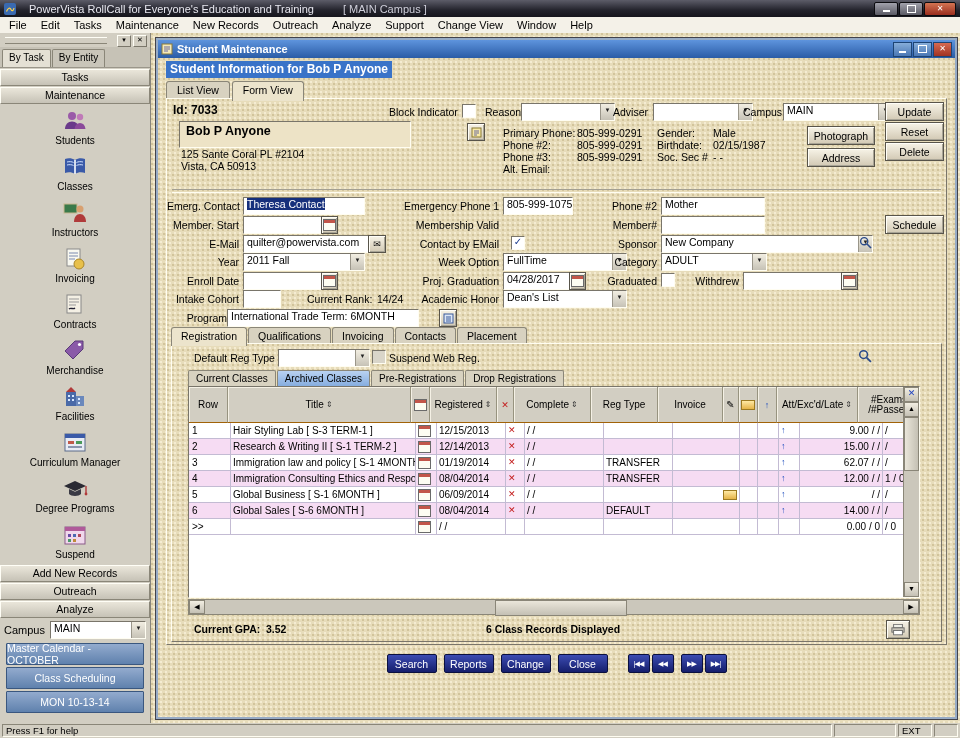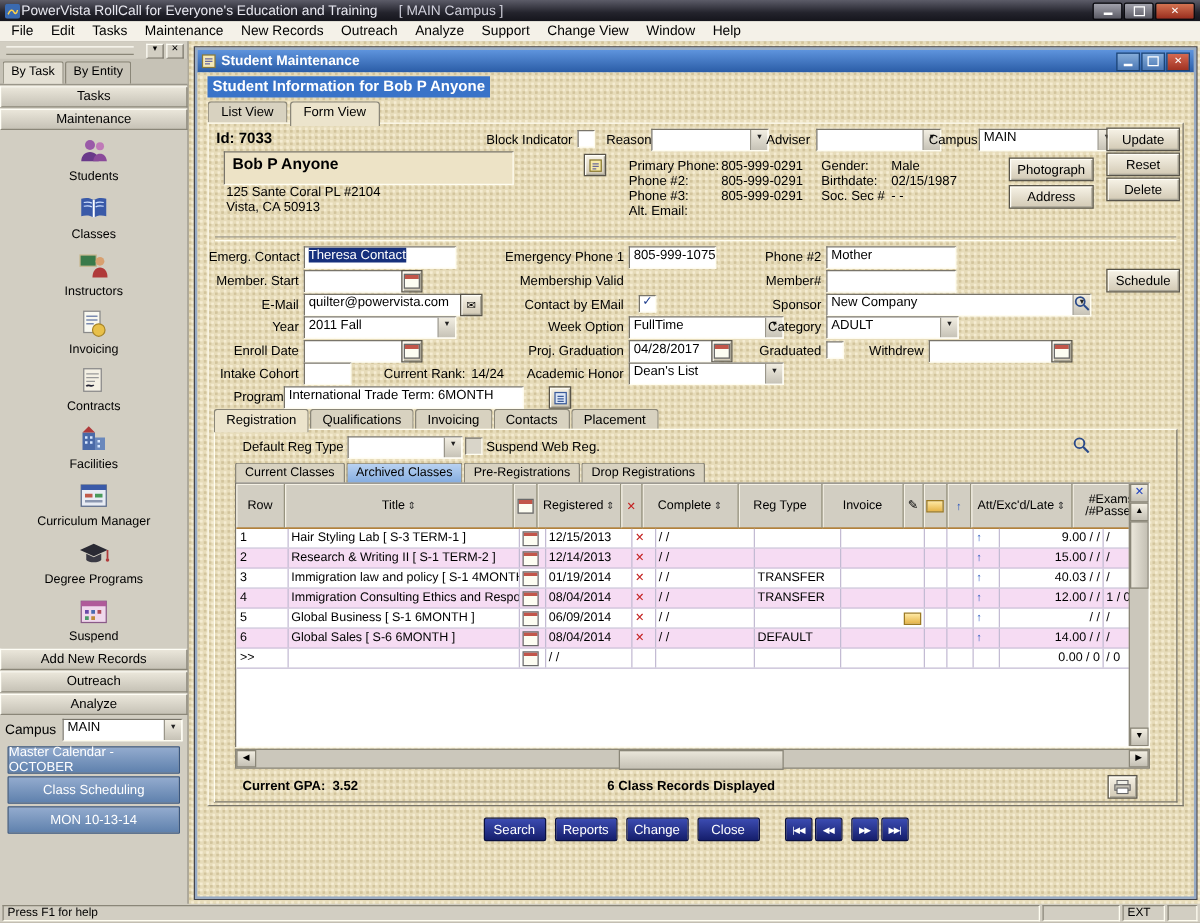--- a/index.html
+++ b/index.html
@@ -1,21 +1,21 @@
 <!DOCTYPE html>
 <html><head>
 <meta charset="utf-8">
 <style>
   html,body{margin:0;padding:0;}
   body{width:960px;height:738px;overflow:hidden;font-family:"Liberation Sans","DejaVu Sans",sans-serif;background:#777;}
   .app{position:relative;width:960px;height:738px;background:#cdc9bd;font-size:11px;color:#000;overflow:hidden;}
   .texture{background-color:#e7dcba;background-image:radial-gradient(circle at 1px 1px,#d2c49c 1px,rgba(0,0,0,0) 1.4px),radial-gradient(circle at 1px 1px,#f5ecd2 1px,rgba(0,0,0,0) 1.4px);background-size:5px 5px,5px 5px;background-position:0 0,2px 3px;}
 
   
-  .titlebar{position:absolute;top:0;left:0;right:0;height:17px;background:linear-gradient(#5c5c68,#23232c 60%,#15151c);display:flex;align-items:center;gap:1px;padding:0 4px;color:#e8e8f0;font-size:11px;}
+  .titlebar{position:absolute;top:0;left:0;right:0;height:17px;background:linear-gradient(#5c5c68,#23232c 60%,#15151c);display:flex;align-items:center;gap:13px;padding:0 4px;color:#e8e8f0;font-size:11px;}
   .title-campus{margin-left:16px;color:#cfcfda;}
   .win-btns{margin-left:auto;display:flex;gap:1px;}
   .wbtn{width:22px;height:12px;border:1px solid #0c0c10;border-radius:2px;background:linear-gradient(#a2a2ac,#5a5a64);display:flex;align-items:center;justify-content:center;color:#fff;font-size:8px;line-height:1;}
   .wbtn.close{width:30px;background:linear-gradient(#d47452,#992d1e);}
   .g-min{width:7px;height:2px;background:#fff;margin-top:5px;}
   .g-max{width:7px;height:6px;border:1px solid #fff;}
   .menubar{position:absolute;top:17px;left:0;right:0;height:16px;background:#f4f1e8;border-bottom:1px solid #b2aea2;display:flex;align-items:center;padding-left:2px;}
   .menu-item{padding:1px 7px;white-space:nowrap;}
 
   .main{position:absolute;top:33px;left:0;right:0;bottom:13px;display:flex;}
@@ -197,20 +197,27 @@
           <div class="side-item">
             <span><svg width="26" height="26" viewBox="0 0 26 26">
                 <rect x="5" y="3" width="14" height="18" fill="#f4f0e4" stroke="#888"></rect>
                 <path d="M7 7h10M7 10h10M7 13h7" stroke="#999"></path>
                 <path d="M7 17c2-2 4 1 6-1" stroke="#223" stroke-width="1.3" fill="none"></path>
               </svg></span>
             <span class="lab">Contracts</span>
           </div>
           <div class="side-item">
             <span><svg width="26" height="26" viewBox="0 0 26 26">
+                <path d="M13 3h8v8L11 21l-8-8z" fill="#8a5aa8" stroke="#5a3a78"></path>
+                <circle cx="17.5" cy="6.5" r="1.6" fill="#fff"></circle>
+              </svg></span>
+            <span class="lab">Merchandise</span>
+          </div>
+          <div class="side-item">
+            <span><svg width="26" height="26" viewBox="0 0 26 26">
                 <rect x="4" y="8" width="10" height="14" fill="#4a6aa8"></rect>
                 <rect x="14" y="12" width="8" height="10" fill="#6a88bc"></rect>
                 <path d="M4 8l5-5 5 5z" fill="#b03a3a"></path>
                 <g fill="#d8e8ff">
                   <rect x="6" y="11" width="2" height="2"></rect>
                   <rect x="10" y="11" width="2" height="2"></rect>
                   <rect x="6" y="15" width="2" height="2"></rect>
                   <rect x="10" y="15" width="2" height="2"></rect>
                   <rect x="16" y="14" width="2" height="2"></rect>
                   <rect x="16" y="18" width="2" height="2"></rect>
@@ -565,21 +572,21 @@
                           <span class="ico-x">✕</span>
                         </div>
                         <div class="gc gc-complete" style="width: 74px;">/ /</div>
                         <div class="gc gc-reg_type" style="width: 64px;">TRANSFER</div>
                         <div class="gc gc-invoice" style="width: 62px;"></div>
                         <div class="gc gc-pencil" style="width: 13px;"></div>
                         <div class="gc gc-folder" style="width: 16px;"></div>
                         <div class="gc gc-flag" style="width: 16px;">
                           <span class="ico-up">↑</span>
                         </div>
-                        <div class="gc gc-att" style="width: 78px;">40.03 /  /</div>
+                        <div class="gc gc-att" style="width: 78px;">62.07 /  /</div>
                         <div class="gc gc-exams" style="width: 60px;">/</div>
                       </div>
                       <div class="grow pink">
                         <div class="gc gc-row" style="width: 36px;">4</div>
                         <div class="gc gc-title" style="width: 180px;">Immigration Consulting Ethics and Responsib</div>
                         <div class="gc gc-cal" style="width: 16px;">
                           <span class="ico-cal"></span>
                         </div>
                         <div class="gc gc-registered" style="width: 64px;">08/04/2014</div>
                         <div class="gc gc-x" style="width: 14px;">

